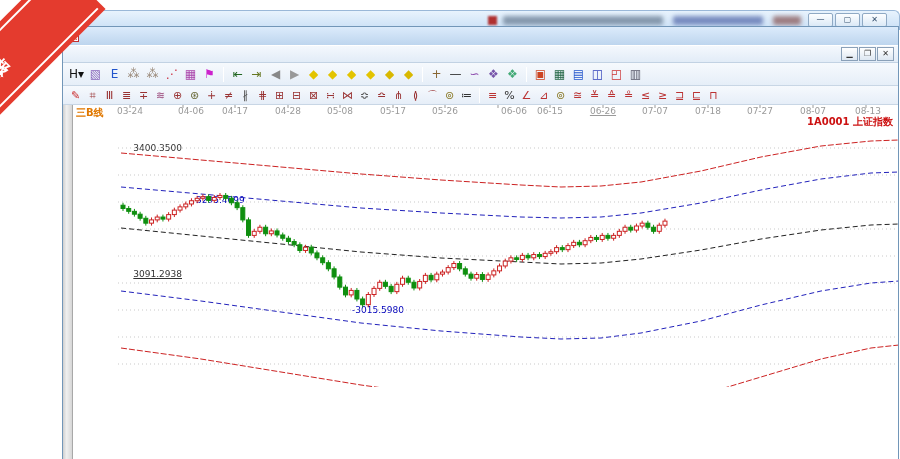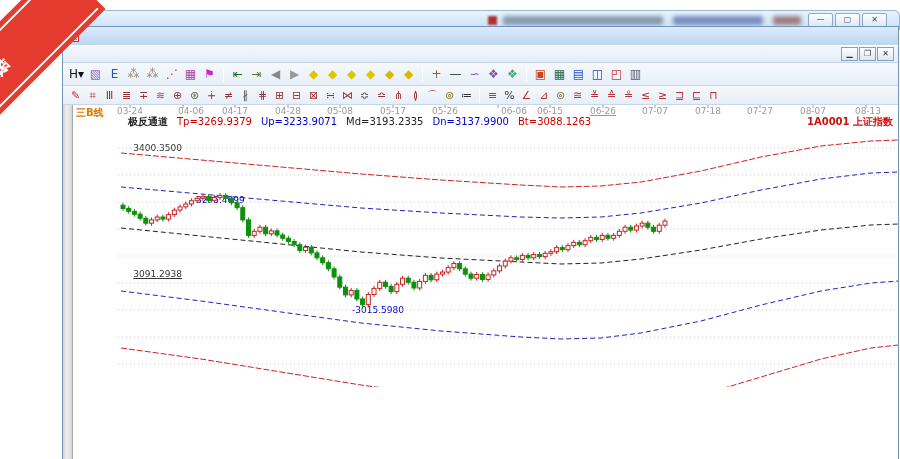--- a/index.html
+++ b/index.html
@@ -158,23 +158,20 @@
       <span class="tb-icon" style="color: rgb(187, 51, 51);">≤</span>
       <span class="tb-icon" style="color: rgb(187, 51, 51);">≥</span>
       <span class="tb-icon" style="color: rgb(187, 51, 51);">⊒</span>
       <span class="tb-icon" style="color: rgb(187, 51, 51);">⊑</span>
       <span class="tb-icon" style="color: rgb(187, 51, 51);">⊓</span>
     </div>
   <div class="client">
     <div class="left-strip"></div>
     <div class="chart" id="chart">
       <span class="panel-label">三B线</span>
-      <div class="ind-row">
-        <span style="color:#222; font-weight:bold;">极反通道</span><span id="ind-values"><span style="color: rgb(204, 0, 0);">Tp=3269.9379</span><span style="color: rgb(0, 0, 204);">Up=3233.9071</span><span style="color: rgb(34, 34, 34);">Md=3193.2335</span><span style="color: rgb(0, 0, 204);">Dn=3137.9900</span><span style="color: rgb(204, 0, 0);">Bt=3088.1263</span></span>
-      </div>
       <span class="symbol">1A0001 上证指数</span>
       <div id="axis-labels">
           <span class="date-label" style="left: 57px;">03-24</span>
           <span class="date-label" style="left: 118px;">04-06</span>
           <span class="date-label" style="left: 162px;">04-17</span>
           <span class="date-label" style="left: 215px;">04-28</span>
           <span class="date-label" style="left: 267px;">05-08</span>
           <span class="date-label" style="left: 320px;">05-17</span>
           <span class="date-label" style="left: 372px;">05-26</span>
           <span class="date-label" style="left: 425px; margin-left: 16px;">06-06</span>

